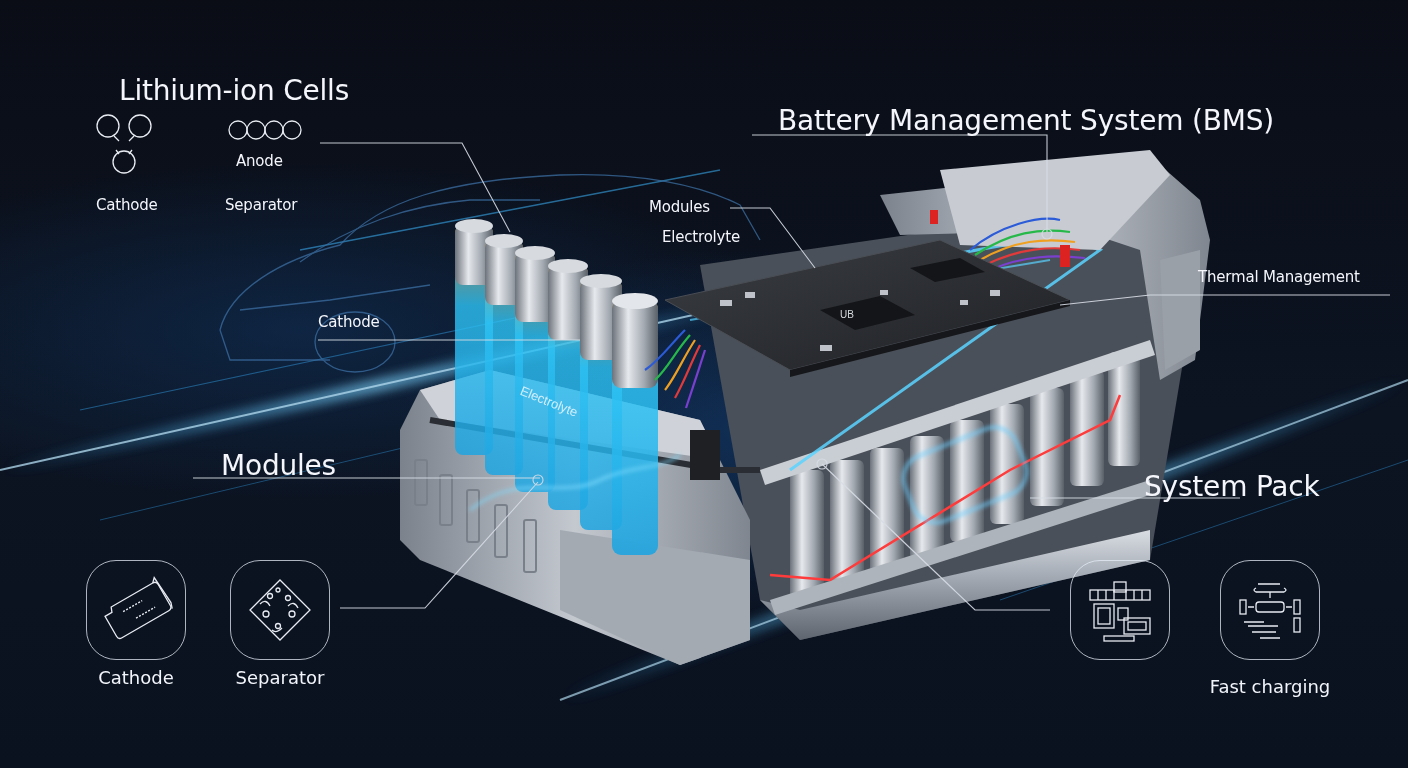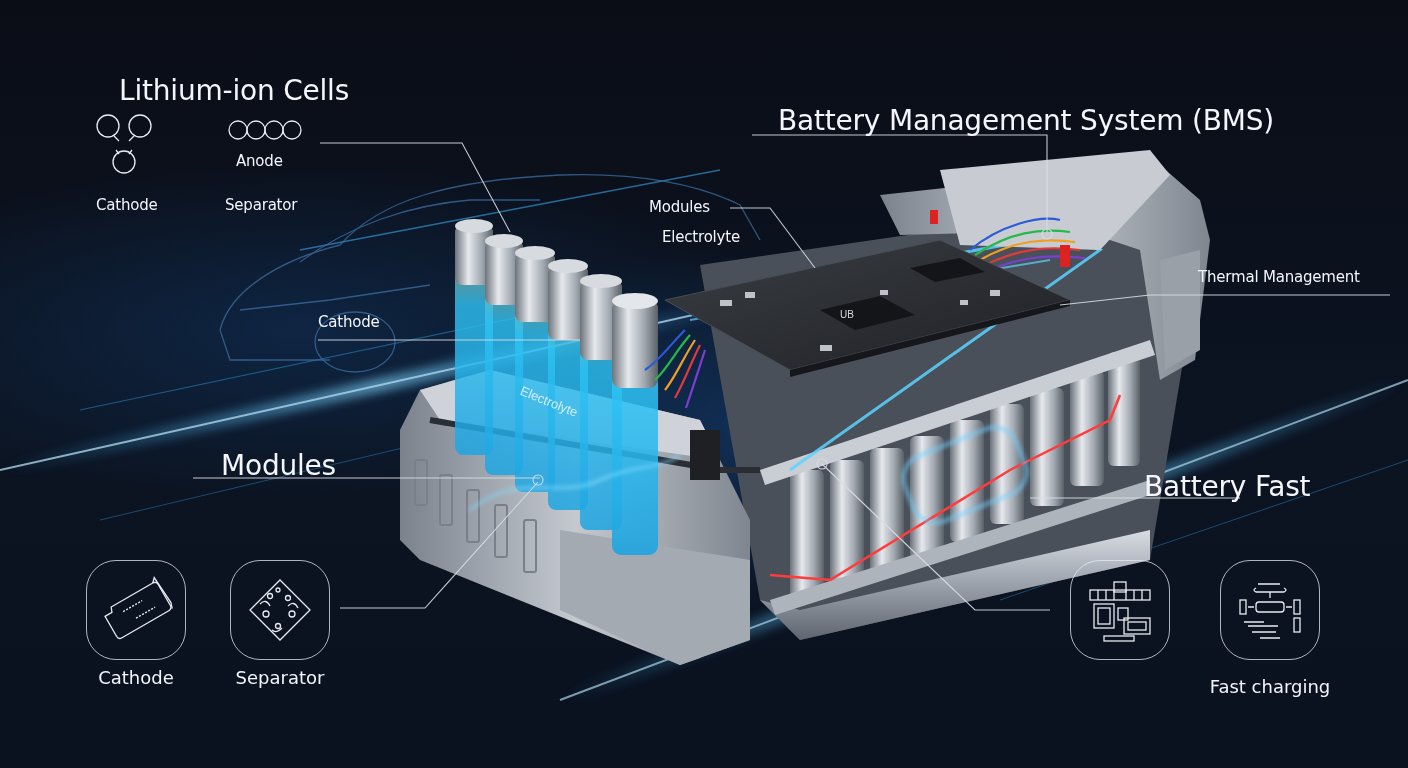--- a/index.html
+++ b/index.html
@@ -247,21 +247,21 @@
   </svg>
   <div class="lbl md" style="left:236px; top:152px;">Anode</div>
   <div class="lbl md" style="left:225px; top:196px;">Separator</div>
 
   <div class="lbl lg" style="left:752px; top:104px;">Battery Management System (BMS)</div>
   <div class="lbl md" style="left:649px; top:198px;">Modules</div>
   <div class="lbl md" style="left:662px; top:228px;">Electrolyte</div>
   <div class="lbl md" style="left:1198px; top:268px;">Thermal Management</div>
   <div class="lbl md" style="left:318px; top:313px;">Cathode</div>
   <div class="lbl lg" style="left:195px; top:449px;">Modules</div>
-  <div class="lbl lg" style="left:1118px; top:470px;">Battery Fast</div>
+  <div class="lbl lg" style="left:1118px; top:470px;">System Pack</div>
 
   <div class="icon-box" style="left:86px; top:560px;">
     <svg width="80" height="70" viewBox="0 0 80 70">
       <g fill="none" stroke="#e8ecf2" stroke-width="1.3" transform="rotate(-30 40 35)">
         <path d="M10 25 L18 25 L20 20 L68 20 Q72 20 72 24 L72 48 Q72 52 68 52 L14 52 Q10 52 10 48 Z"></path>
         <path d="M68 20 L72 16 L74 46 L72 52"></path>
         <path d="M28 30 L50 30" stroke-dasharray="2 1.5"></path>
         <path d="M36 42 L58 42" stroke-dasharray="2 1.5"></path>
       </g>
     </svg>

